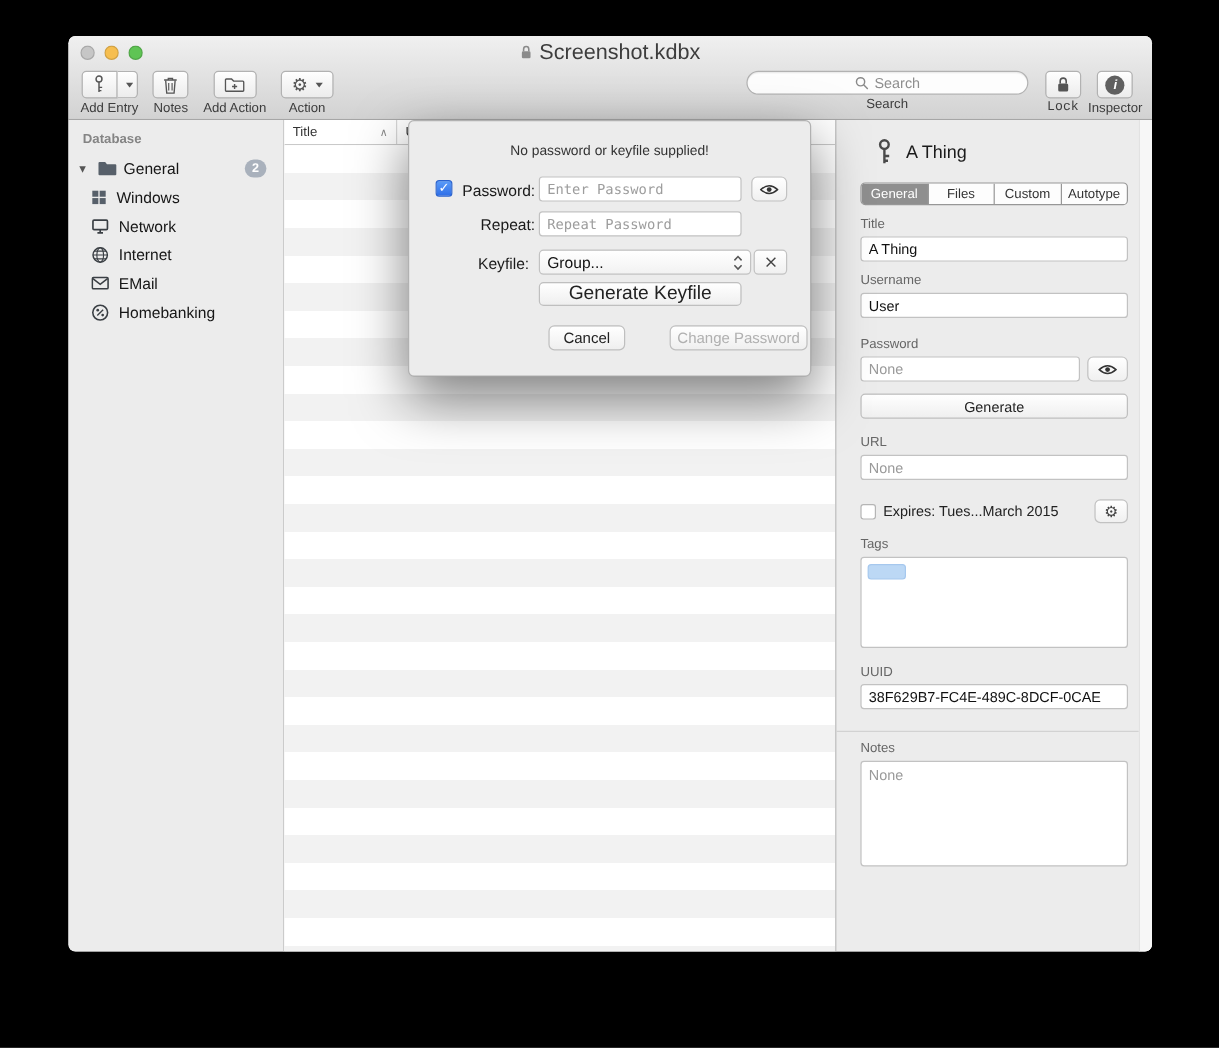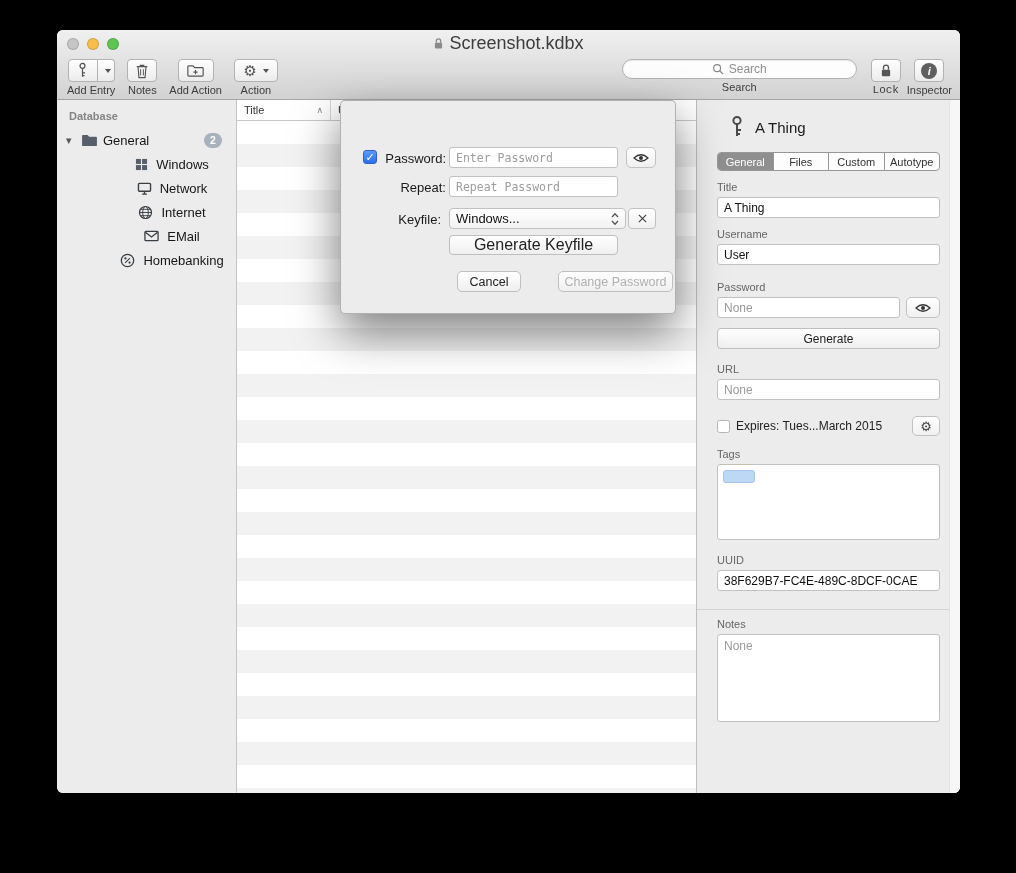--- a/index.html
+++ b/index.html
@@ -40,21 +40,21 @@
   .search-text { font-size:12px; color:#8e8e8e; }
 
   
   .content { position:absolute; top:70px; left:0; right:0; bottom:0; display:flex; }
 
   
   .sidebar { width:180px; background:#ececec; border-right:1px solid #c3c3c3; padding-top:8px; }
   .side-header { font-size:11px; font-weight:bold; color:#848484; padding:2px 0 6px 12px; }
   .side-row { display:flex; align-items:center; height:24px; font-size:13px; color:#161616; }
   .side-row.root { padding-left:9px; gap:5px; }
-  .side-row.child { padding-left:51px; gap:8px;justify-content:center; }
+  .side-row.child { padding-left:19px; gap:8px; }
   .disclosure { font-size:11px; color:#555; width:10px; }
   .badge { margin-left:auto; margin-right:14px; min-width:18px; height:15px; border-radius:8px;
            background:#a9b1bc; color:#fff; font-size:10.5px; font-weight:bold;
            display:flex; align-items:center; justify-content:center; padding:0 5px; }
 
   
   .main { flex:1; position:relative; background:#fff; overflow:hidden; }
   .thead { height:21px; border-bottom:1px solid #c9c9c9; display:flex; font-size:11px; color:#333;
            background:#fff; align-items:center; }
   .th { padding:0 7px; display:flex; align-items:center; height:100%; }
@@ -394,39 +394,40 @@
 
       <div class="ins-label" style="margin-top:8px;">Notes</div>
       <textarea class="notes-box" placeholder="None" style=""></textarea>
 
       <div class="scroll-track"></div>
     </aside>
   </div>
 </div>
 
 <div class="dialog">
+  <div class="dlg-msg">No password or keyfile supplied!</div>
 
   <span class="dlg-check">✓</span>
   <span class="dlg-label" style="left:0; top:50px; width:105px;">Password:</span>
   <input class="dlg-field" style="left: 108px; top: 46px; width: 169px;" placeholder="Enter Password">
   <button class="eye-btn dlg-eye">
     <span class="icon">
       <svg width="16" height="10" viewBox="0 0 16 10">
           <path d="M1 5 Q8 -1.5 15 5 Q8 11.5 1 5 Z" fill="none" stroke="#333" stroke-width="1.2"></path>
           <circle cx="8" cy="5" r="2" fill="#333"></circle>
         </svg>
     </span>
   </button>
 
   <span class="dlg-label" style="left:0; top:79px; width:105px;">Repeat:</span>
   <input class="dlg-field" style="left: 108px; top: 75px; width: 169px;" placeholder="Repeat Password">
 
   <span class="dlg-label" style="left:0; top:111px; width:100px;">Keyfile:</span>
   <div class="dropdown">
-    <span>Windows...</span>
+    <span>Group...</span>
     <span class="arrows icon">
       <svg width="8" height="14" viewBox="0 0 8 14">
           <path d="M1 5 L4 1.8 L7 5 M1 9 L4 12.2 L7 9" fill="none" stroke="#555" stroke-width="1.3"></path>
         </svg>
     </span>
   </div>
   <button class="clear-btn">
     <span class="icon">
       <svg width="11" height="11" viewBox="0 0 12 12">
           <path d="M2 2 L10 10 M10 2 L2 10" stroke="#444" stroke-width="1.3"></path>

